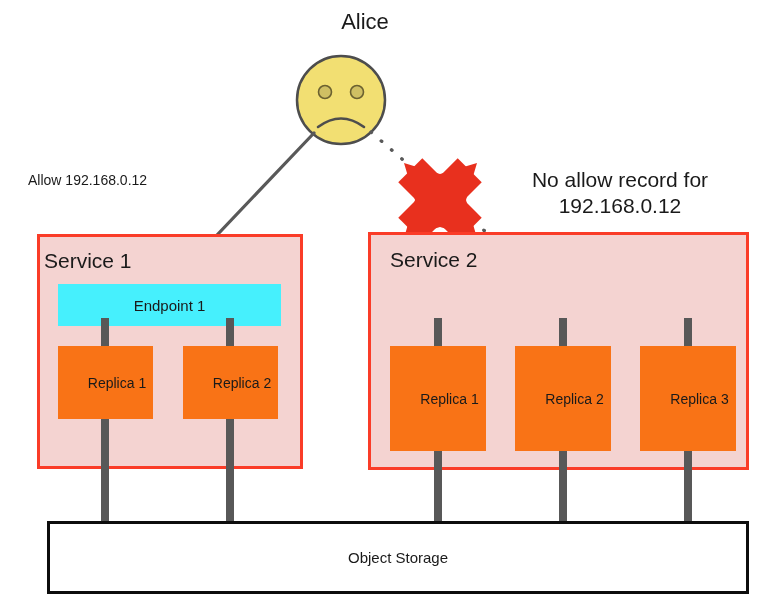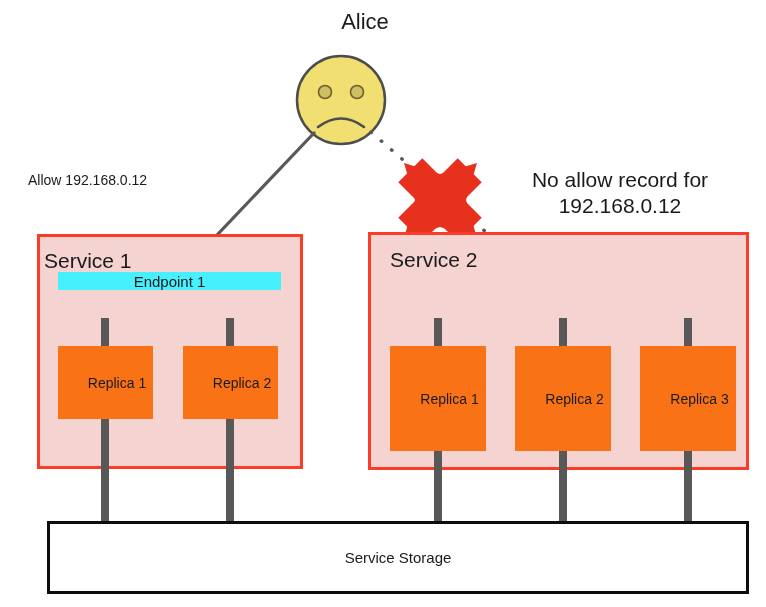--- a/index.html
+++ b/index.html
@@ -67,21 +67,21 @@
   
   .endpoint {
     background: #46f0fd;
     color: #1a1a1a;
     font-size: 15px;
     display: flex;
     align-items: center;
     justify-content: center;
     box-sizing: border-box;
   }
-  #endpoint1 { left: 58px; top: 272px; width: 223px; height: 18px; }
+  #endpoint1 { left: 58px; top: 284px; width: 223px; height: 42px; }
   #endpoint2 { left: 390px; top: 283px; width: 345px; height: 34px; }
 
   
   .replica {
     background: #f97316;
     color: #1a1a1a;
     font-size: 14px;
     display: flex;
     align-items: center;
     justify-content: center;
@@ -183,15 +183,15 @@
   <div class="abs connector conn-top" style="left:684px"></div>
 
   <div class="abs replica s2-replica" id="s2-replica1">Replica 1</div>
   <div class="abs replica s2-replica" id="s2-replica2">Replica 2</div>
   <div class="abs replica s2-replica" id="s2-replica3">Replica 3</div>
 
   <div class="abs connector conn-bot-s2" style="left:434px"></div>
   <div class="abs connector conn-bot-s2" style="left:559px"></div>
   <div class="abs connector conn-bot-s2" style="left:684px"></div>
 
-  <div class="abs" id="object-storage">Service Storage</div>
+  <div class="abs" id="object-storage">Object Storage</div>
 
 </div>
 
 </body></html>

